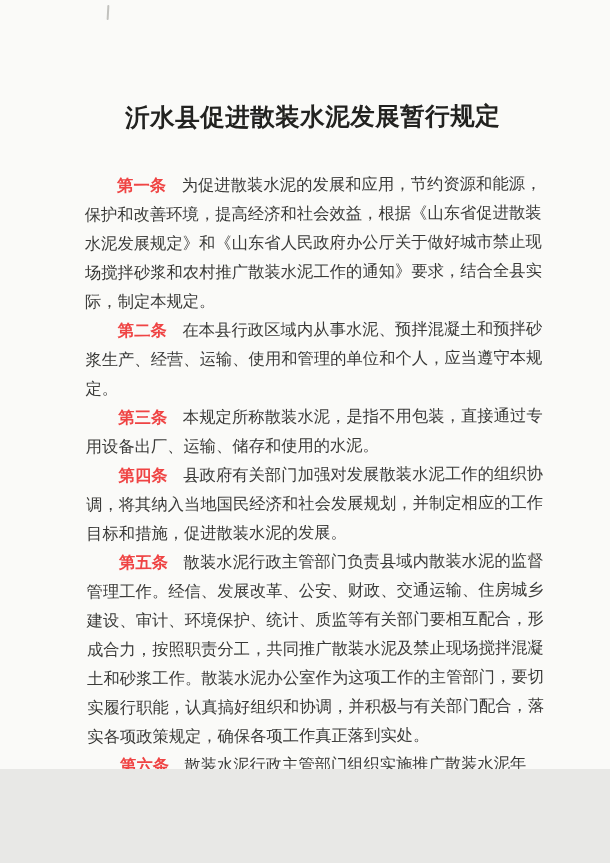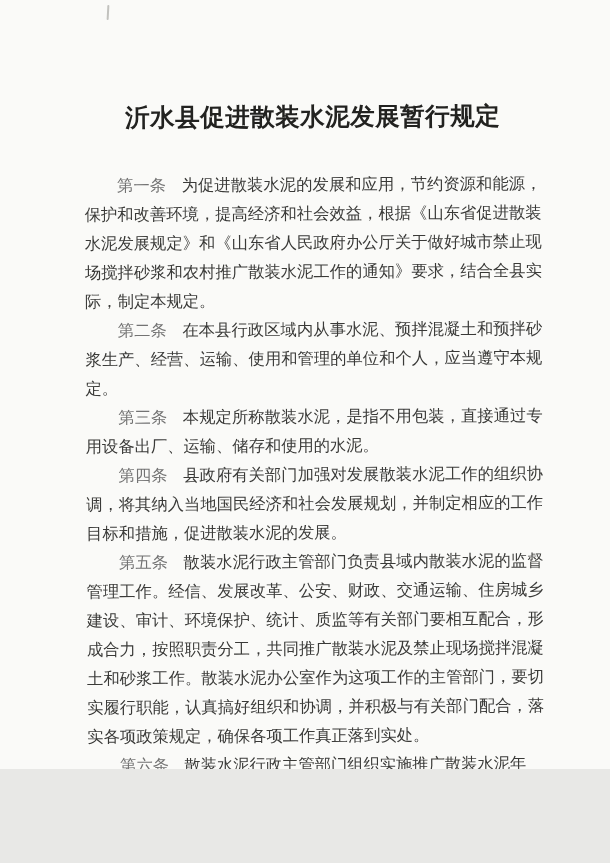--- a/index.html
+++ b/index.html
@@ -51,22 +51,22 @@
   .article {
     margin: 0;
     text-indent: 2em;
     font-size: 16.3px;
     line-height: 29px;
     color: #3a3a38;
     text-align: justify;
     letter-spacing: 0;
   }
   .article .label {
-    font-weight: normal;
-    color: #737373;
+    font-weight: bold;
+    color: #ef4444;
     margin-right: 0.95em;
   }
   .page-number {
     position: absolute;
     left: 262px;
     top: 800px;
     width: 100px;
     text-align: center;
     font-size: 14.5px;
     color: #444442;

